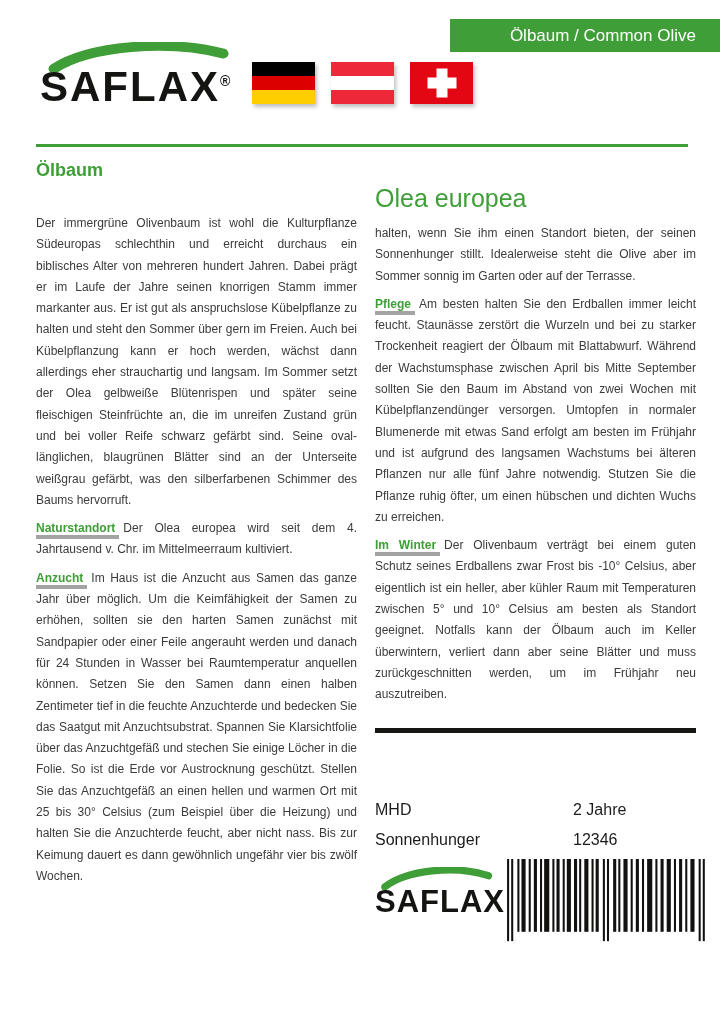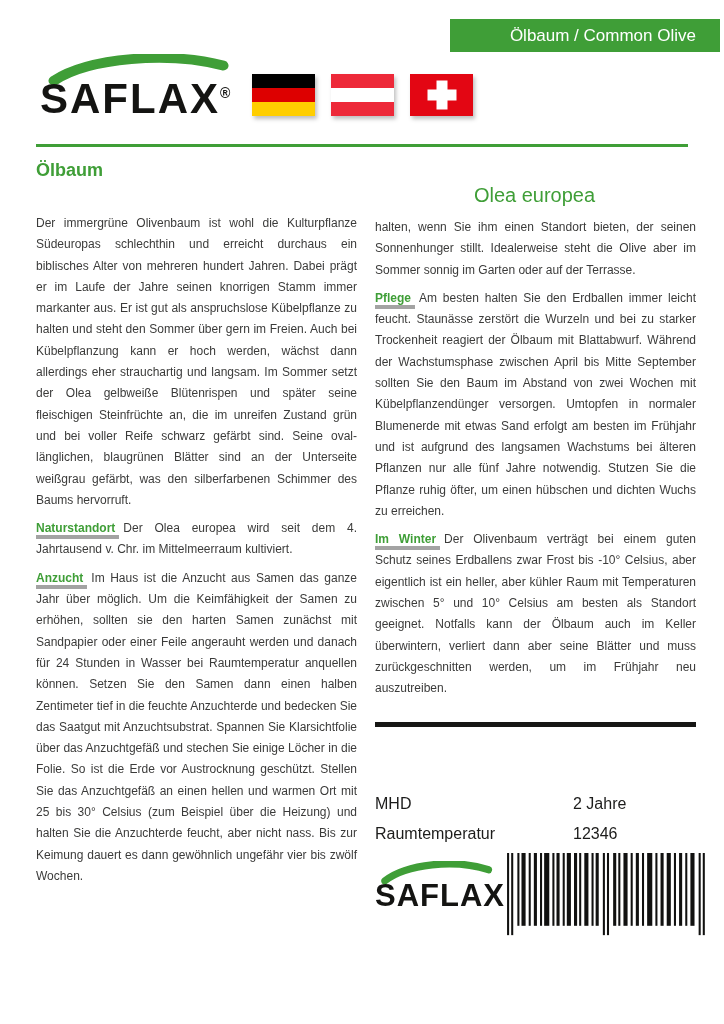--- a/index.html
+++ b/index.html
@@ -23,21 +23,21 @@
     background: #3f9e37;
     color: #ffffff;
     font-size: 17px;
     line-height: 33px;
     text-align: right;
     padding-right: 24px;
   }
   
   .logo-row {
     position: absolute;
-    top: 54px;
+    top: 42px;
     left: 40px;
     right: 28px;
     display: flex;
     align-items: flex-start;
   }
   .brand { position: relative; }
   .brand .swoosh { display: block; width: 182px; height: 32px; margin-left: 8px; margin-bottom: -10px; }
   .brand-text {
     font-weight: bold;
     font-size: 42px;
@@ -90,23 +90,23 @@
   .col { width: 321px; }
   .title {
     color: #3f9e37;
     font-size: 18px;
     font-weight: bold;
     margin-top: 10px;
     margin-bottom: 32px;
   }
   .subtitle {
     color: #3f9e37;
-    font-size: 20px;
+    font-size: 25px;
     font-weight: normal;
-    text-align: center;
+    text-align: left;
     margin-top: 34px;
     margin-bottom: 10px;
     padding-right: 2px;
   }
   .para {
     font-size: 12px;
     line-height: 21.3px;
     text-align: justify;
     margin-bottom: 7px;
   }
@@ -195,21 +195,21 @@
       </p>
 
       <div class="black-rule"></div>
 
       <div class="info">
         <div class="info-row">
           <span class="info-label">MHD</span>
           <span class="info-value">2 Jahre</span>
         </div>
         <div class="info-row">
-          <span class="info-label">Raumtemperatur</span>
+          <span class="info-label">Sonnenhunger</span>
           <span class="info-value">12346</span>
         </div>
       </div>
 
       <div class="bottom-row">
         <div class="brand small">
           <svg class="swoosh" viewBox="0 0 185 36" preserveAspectRatio="none">
             <path d="M6 30 C 42 4, 122 -3, 178 13" stroke="#3f9e37" stroke-width="11" fill="none" stroke-linecap="round"></path>
           </svg>
           <div class="brand-text">SAFLAX</div>

